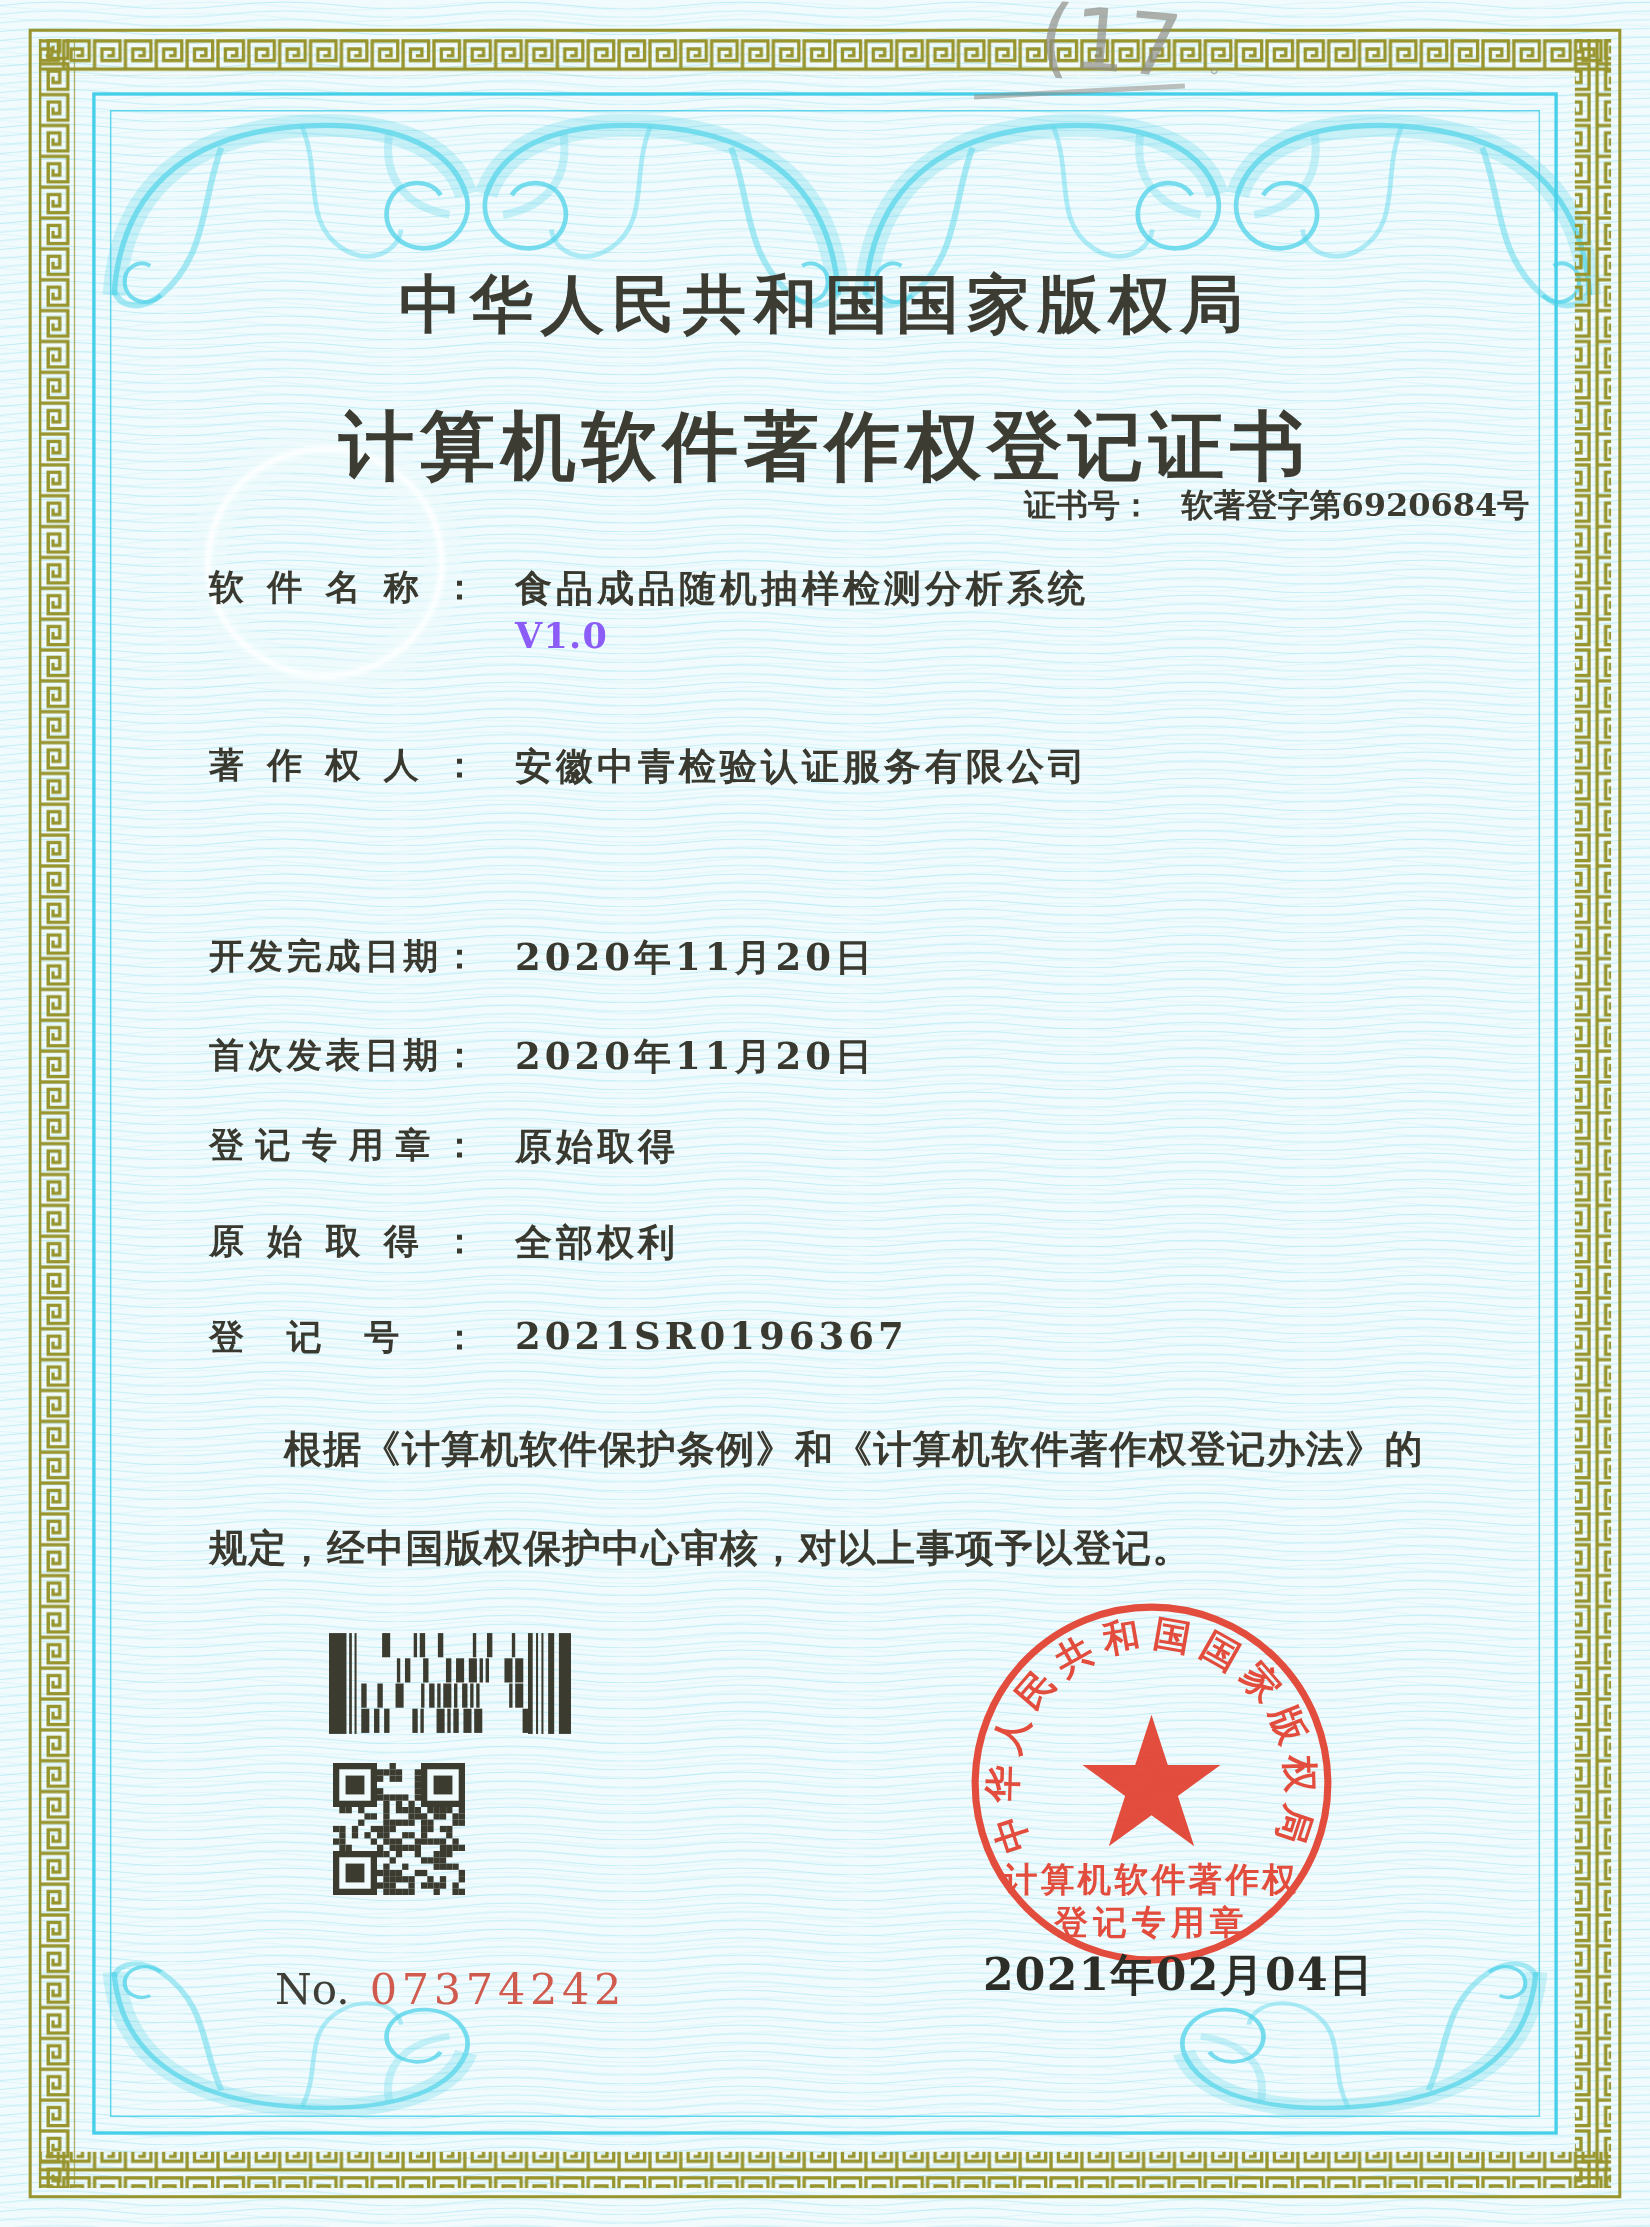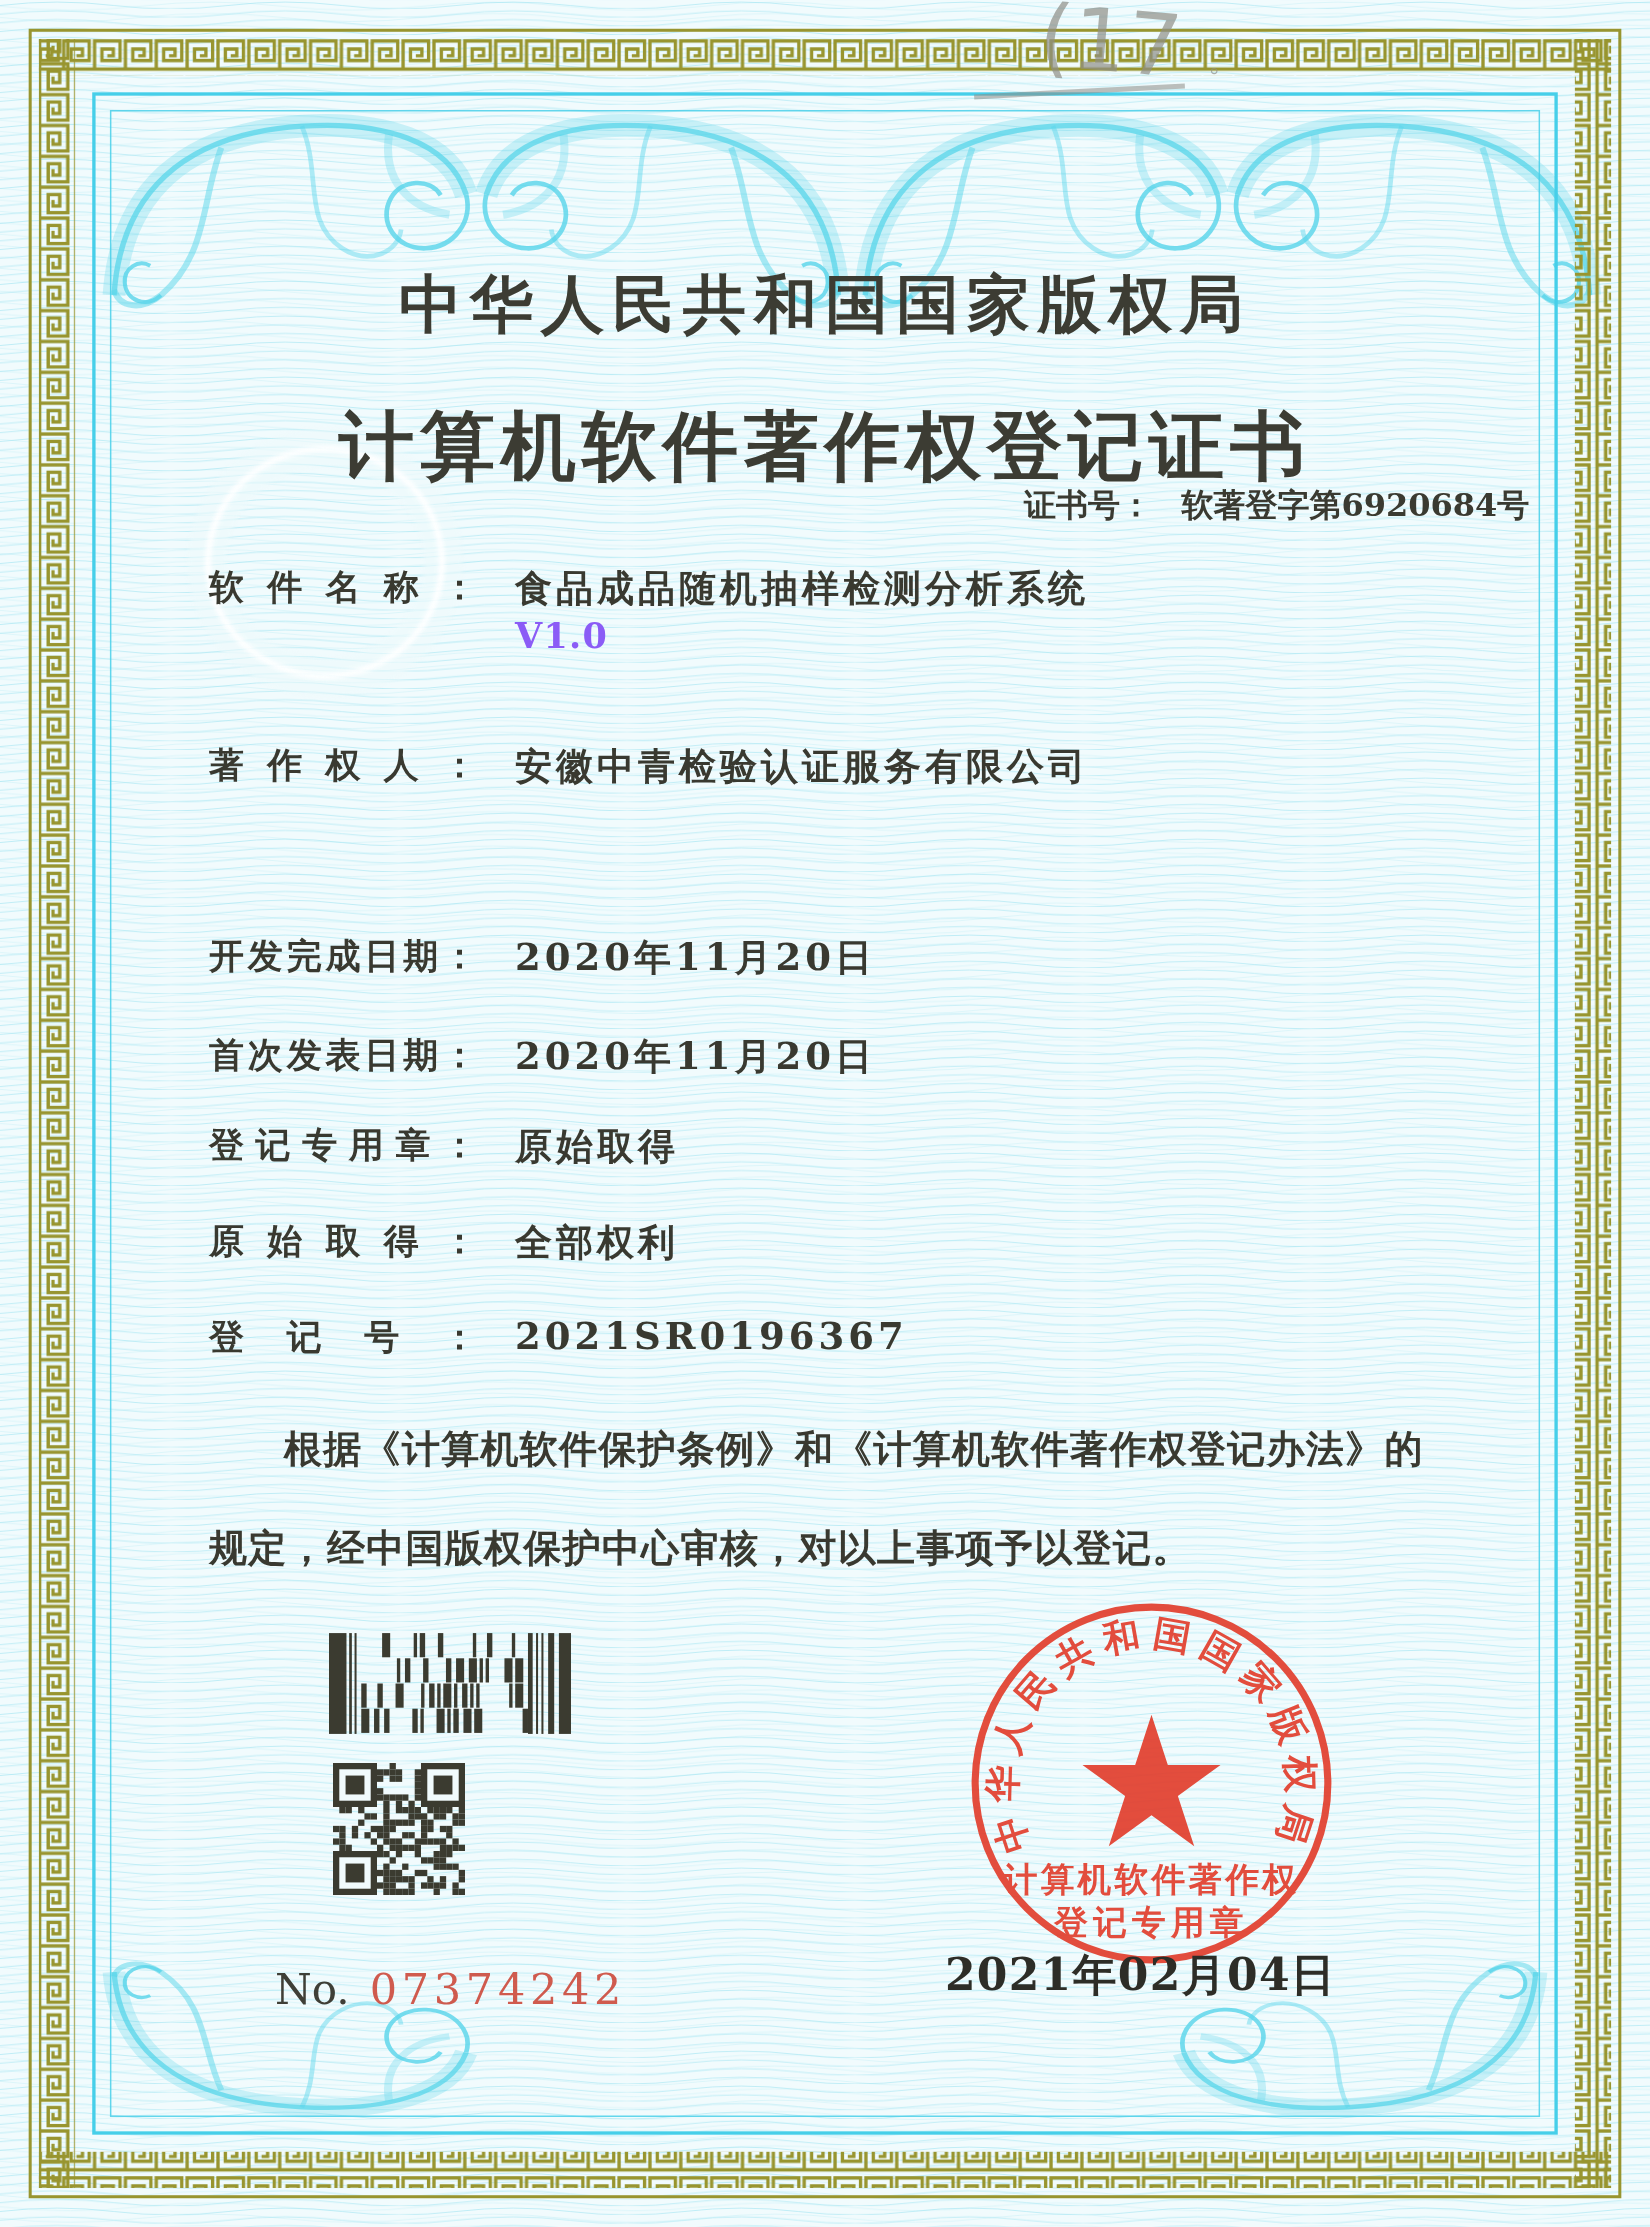--- a/index.html
+++ b/index.html
@@ -23,21 +23,21 @@
     font-size:75px;font-weight:700;letter-spacing:6px;color:#3c3c33;margin-top:24px;}
   .certno{position:absolute;left:1024px;top:484px;display:flex;gap:29.5px;
     font-size:32px;font-weight:700;color:#3a3a31;}
   .row{position:absolute;left:209px;display:flex;gap:38px;}
   .flabel{width:268px;font-size:35px;font-weight:700;text-align:justify;text-align-last:justify;color:#393930;}
   .fvalue{font-size:37px;font-weight:700;letter-spacing:4px;color:#393930;white-space:nowrap;}
   .fvalue2{position:absolute;left:515px;top:615px;font-size:35px;font-weight:700;letter-spacing:1.3px;color:#8b5cf6;}
   .para{position:absolute;font-size:38px;font-weight:700;letter-spacing:1.3px;color:#393930;white-space:nowrap;}
   .para.l1{left:284px;top:1424px;}
   .para.l2{left:209px;top:1523px;}
-  .date-line{position:absolute;left:939px;top:1946px;width:403px;text-align:center;
+  .date-line{position:absolute;left:977px;top:1946px;width:403px;text-align:center;
     font-size:44px;font-weight:700;letter-spacing:1.3px;color:#2d2d27;z-index:5;}
   .no-line{position:absolute;left:275px;top:1964px;display:flex;align-items:baseline;gap:20px;}
   .no-label{font-size:42px;color:#3f3f37;}
   .no-num{font-size:43px;color:#cd4a3c;letter-spacing:4.7px;opacity:0.9;}
   .pencil{position:absolute;left:1039px;top:-9.4px;font-size:86px;color:#8f8f88;opacity:0.7;
     font-family:"DejaVu Sans","Liberation Sans",sans-serif;transform:rotate(5deg);z-index:6;}
   .pencil-line{position:absolute;left:974px;top:89px;width:211px;height:4.7px;background:#8d8d86;
     opacity:0.55;transform:rotate(-3deg);z-index:6;}
   .pencil-dot{position:absolute;left:1208px;top:42px;font-size:29.5px;color:#90908a;opacity:0.7;z-index:6;}
   .seal-box{position:absolute;left:957px;top:1589px;width:389px;height:389px;z-index:4;opacity:0.93;}

